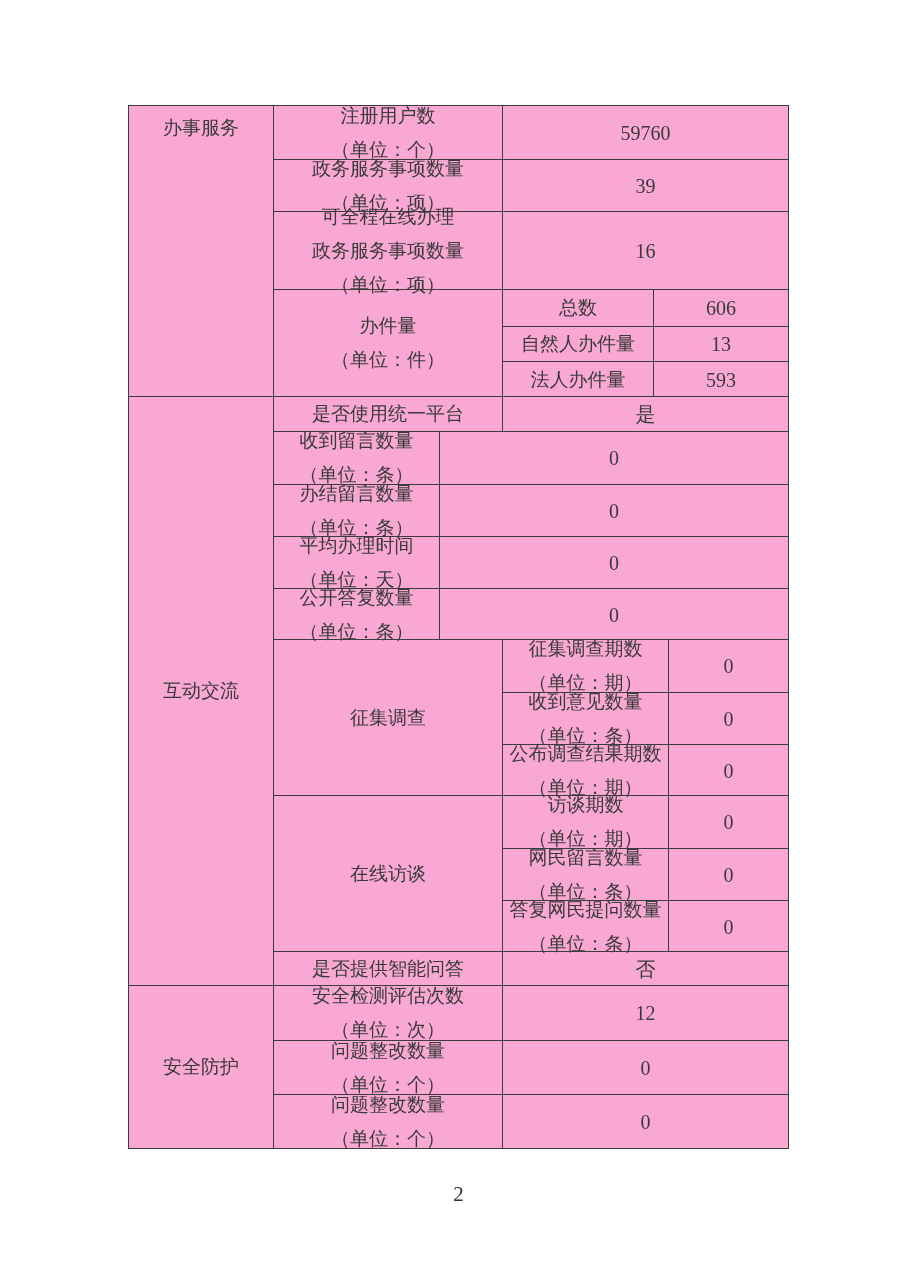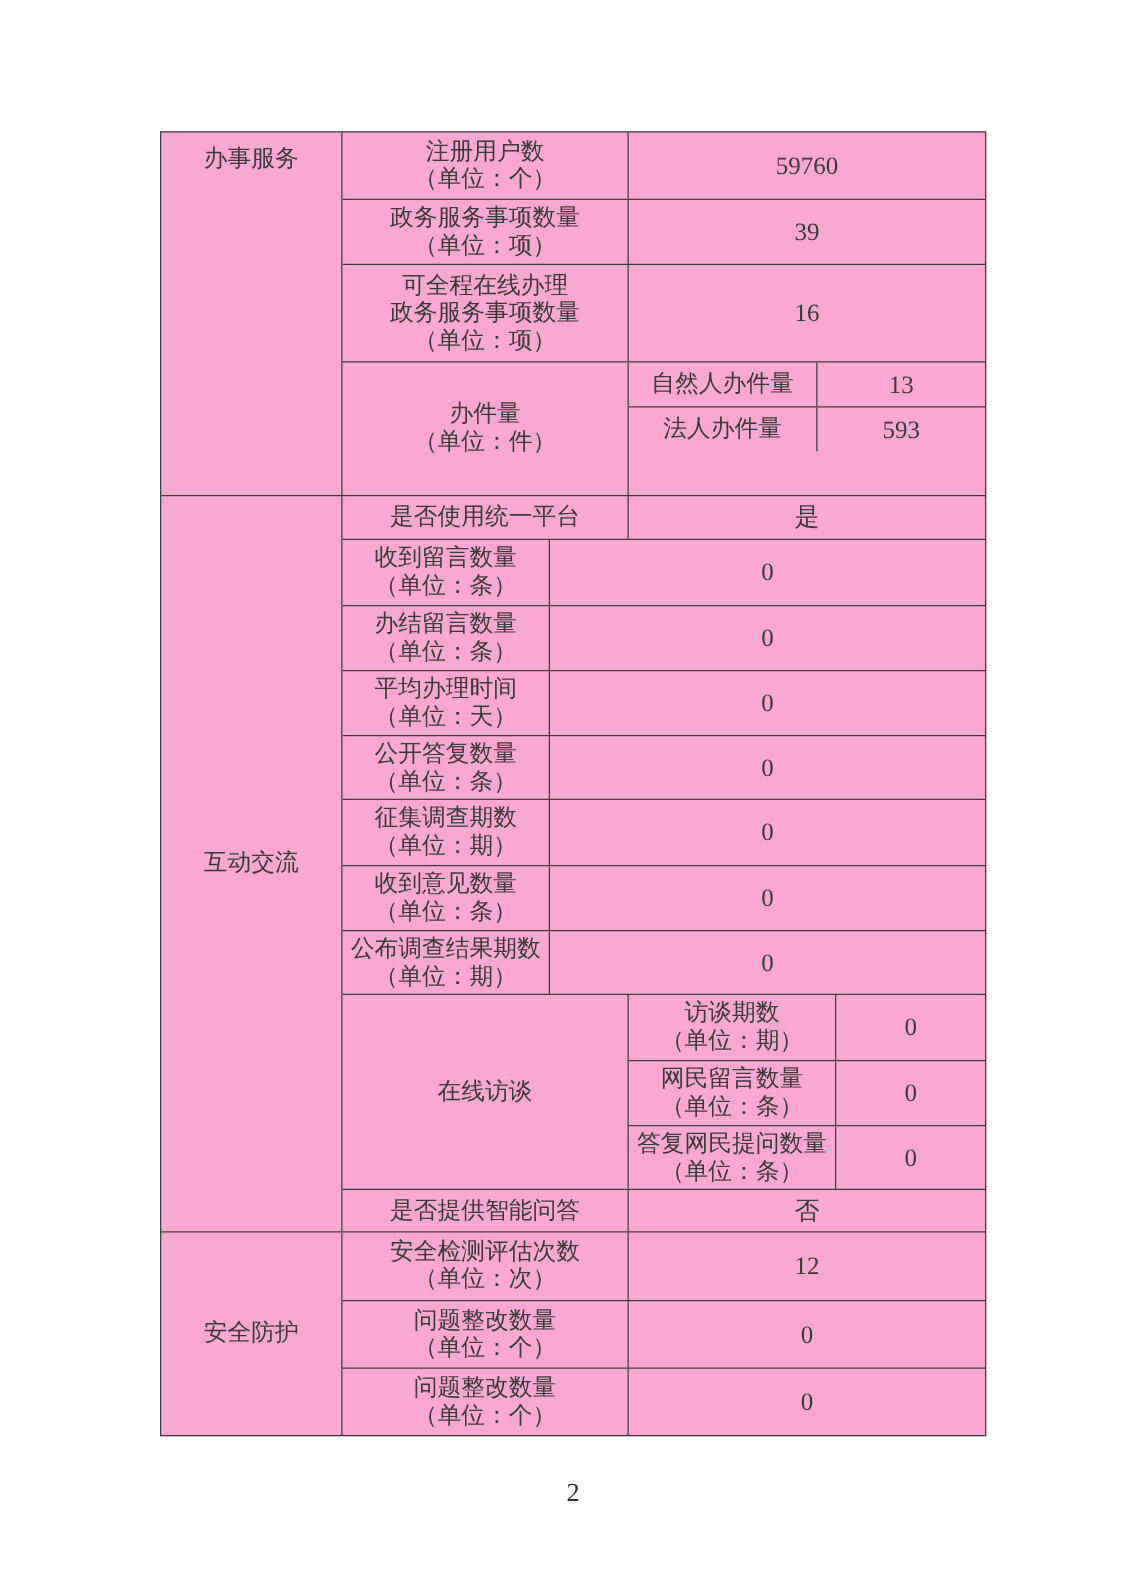--- a/index.html
+++ b/index.html
@@ -38,21 +38,21 @@
   .cat.top-align{justify-content:flex-start;padding-top:9px;}
   .rows{flex:1;display:flex;flex-direction:column;min-width:0;}
   .row{display:flex;}
   .row + .row{border-top:1px solid var(--border);}
   .cell{
     display:flex;
     align-items:center;
     justify-content:center;
     text-align:center;
     font-size:19px;
-    line-height:22px;
+    line-height:34px;
     white-space:pre-line;
   }
   .label{
     width:229px;
     flex:0 0 229px;
     border-right:1px solid var(--border);
   }
   .value{
     flex:1;
     font-size:20px;
@@ -106,20 +106,24 @@
       <div class="row h78">
         <div class="cell label">可全程在线办理
 政务服务事项数量
 （单位：项）</div>
         <div class="cell value">16</div>
       </div>
       <div class="row h107">
         <div class="cell label">办件量
 （单位：件）</div>
         <div class="subrows">
+          <div class="subrow sh36">
+            <div class="cell sublabel narrow">总数</div>
+            <div class="cell subvalue">606</div>
+          </div>
           <div class="subrow sh35">
             <div class="cell sublabel narrow">自然人办件量</div>
             <div class="cell subvalue">13</div>
           </div>
           <div class="subrow sh36">
             <div class="cell sublabel narrow">法人办件量</div>
             <div class="cell subvalue">593</div>
           </div>
         </div>
       </div>
@@ -153,20 +157,21 @@
           </div>
           <div class="subrow sh52">
             <div class="cell sublabel wide">公开答复数量
 （单位：条）</div>
             <div class="cell subvalue">0</div>
           </div>
         </div>
       </div>
 
       <div class="row" style="height:156px;">
+        <div class="cell label">征集调查</div>
         <div class="subrows">
           <div class="subrow sh52">
             <div class="cell sublabel wide">征集调查期数
 （单位：期）</div>
             <div class="cell subvalue">0</div>
           </div>
           <div class="subrow sh52">
             <div class="cell sublabel wide">收到意见数量
 （单位：条）</div>
             <div class="cell subvalue">0</div>

